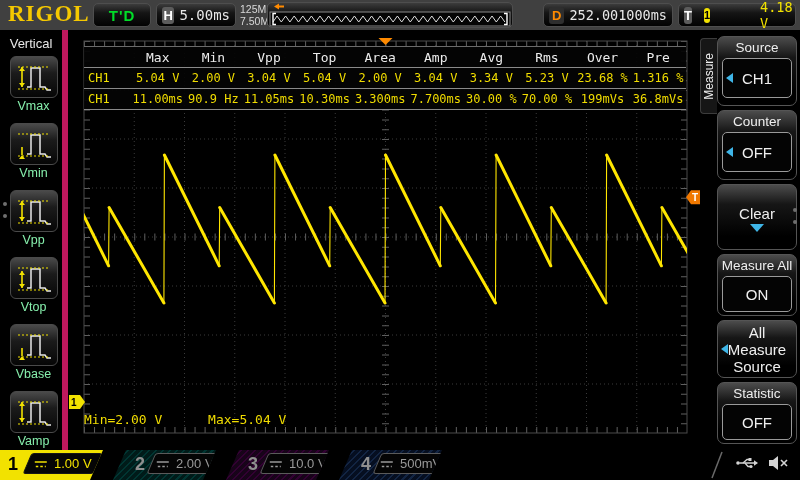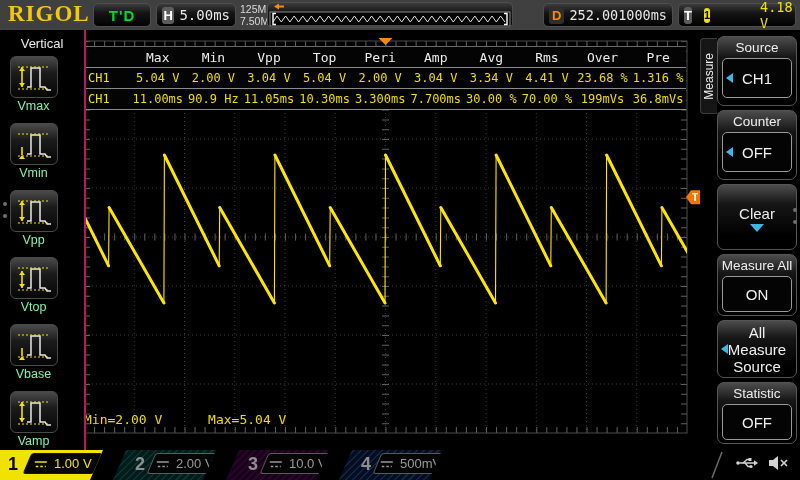--- a/index.html
+++ b/index.html
@@ -25,22 +25,22 @@
   #posbar svg{display:block;}
   #d-box{left:543px;width:130px;}
   #d-box .tb-badge{background:#2e2e2e;color:#ff8a00;}
   #d-box .val{color:#e8e8e8;font-size:13.5px;}
   #t-box{left:678px;width:118px;gap:6px;}
   #t-box .val{color:#f2e200;font-size:13.5px;margin-left:44px;}
   .ch-badge{display:inline-flex;align-items:center;justify-content:center;width:15px;height:15px;
             border-radius:3px;background:#f2e200;color:#000;font-weight:bold;font-size:11px;}
 
   
-  #leftmenu{position:absolute;left:0;top:30px;width:86px;height:420px;background:#000;
-            border-right:2px solid #be185d;z-index:4;box-sizing:border-box;}
+  #leftmenu{position:absolute;left:0;top:30px;width:68px;height:420px;background:#000;
+            border-right:6px solid #be185d;z-index:4;box-sizing:border-box;}
   #leftmenu .title{text-align:center;color:#e8e8e8;font-size:13px;margin-top:6px;}
   .lm-item{position:absolute;left:0;width:67px;text-align:center;}
   .lm-btn{margin:0 auto;width:46px;height:40px;border-radius:6px;border:1px solid #4a4a4a;
           background:linear-gradient(180deg,#4a4a4a,#1b1b1b 40%,#060606);
           display:flex;align-items:center;justify-content:center;}
   .lm-label{color:#86efac;font-size:12.5px;margin-top:1px;}
   .page-dot{position:absolute;width:4px;height:4px;border-radius:50%;background:#6e6e6e;}
 
   
   #plot{position:absolute;left:0;top:0;z-index:1;}
@@ -267,37 +267,37 @@
     <div class="page-dot" style="left:3px;top:184px;"></div>
   </div>
 
   <div id="mtable" class="mono">
       <div class="mrow hdr">
         <span class="lab"></span>
         <span class="cell">Max</span>
         <span class="cell">Min</span>
         <span class="cell">Vpp</span>
         <span class="cell">Top</span>
-        <span class="cell">Peri</span>
+        <span class="cell">Area</span>
         <span class="cell">Amp</span>
         <span class="cell">Avg</span>
         <span class="cell">Rms</span>
         <span class="cell">Over</span>
         <span class="cell">Pre</span>
       </div>
       <div class="mrow val">
         <span class="lab">CH1</span>
         <span class="cell">5.04 V</span>
         <span class="cell">2.00 V</span>
         <span class="cell">3.04 V</span>
         <span class="cell">5.04 V</span>
         <span class="cell">2.00 V</span>
         <span class="cell">3.04 V</span>
         <span class="cell">3.34 V</span>
-        <span class="cell">4.41 V</span>
+        <span class="cell">5.23 V</span>
         <span class="cell">23.68 %</span>
         <span class="cell">1.316 %</span>
       </div>
       <div class="mrow val">
         <span class="lab">CH1</span>
         <span class="cell">11.00ms</span>
         <span class="cell">90.9 Hz</span>
         <span class="cell">11.05ms</span>
         <span class="cell">10.30ms</span>
         <span class="cell">3.300ms</span>

